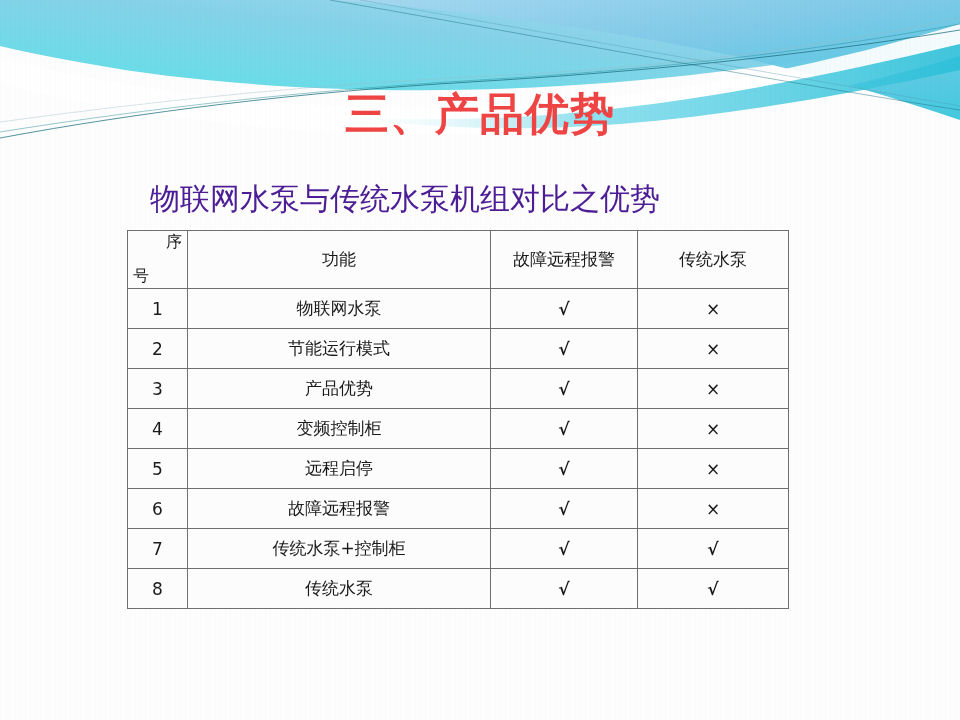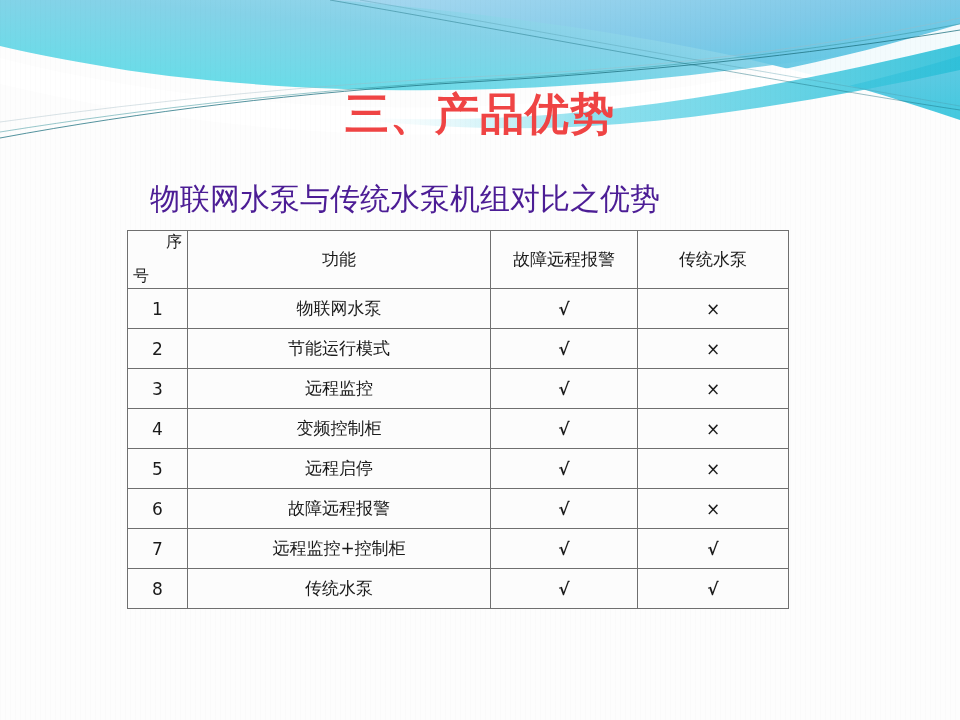--- a/index.html
+++ b/index.html
@@ -220,21 +220,21 @@
         <td class="mark-no">×</td>
       </tr>
       <tr>
         <td>2</td>
         <td>节能运行模式</td>
         <td class="mark-yes">√</td>
         <td class="mark-no">×</td>
       </tr>
       <tr>
         <td>3</td>
-        <td>远程监控</td>
+        <td>产品优势</td>
         <td class="mark-yes">√</td>
         <td class="mark-no">×</td>
       </tr>
       <tr>
         <td>4</td>
         <td>变频控制柜</td>
         <td class="mark-yes">√</td>
         <td class="mark-no">×</td>
       </tr>
       <tr>
@@ -244,21 +244,21 @@
         <td class="mark-no">×</td>
       </tr>
       <tr>
         <td>6</td>
         <td>故障远程报警</td>
         <td class="mark-yes">√</td>
         <td class="mark-no">×</td>
       </tr>
       <tr>
         <td>7</td>
-        <td>远程监控+控制柜</td>
+        <td>传统水泵+控制柜</td>
         <td class="mark-yes">√</td>
         <td class="mark-yes">√</td>
       </tr>
       <tr>
         <td>8</td>
         <td>传统水泵</td>
         <td class="mark-yes">√</td>
         <td class="mark-yes">√</td>
       </tr>
     </tbody>

